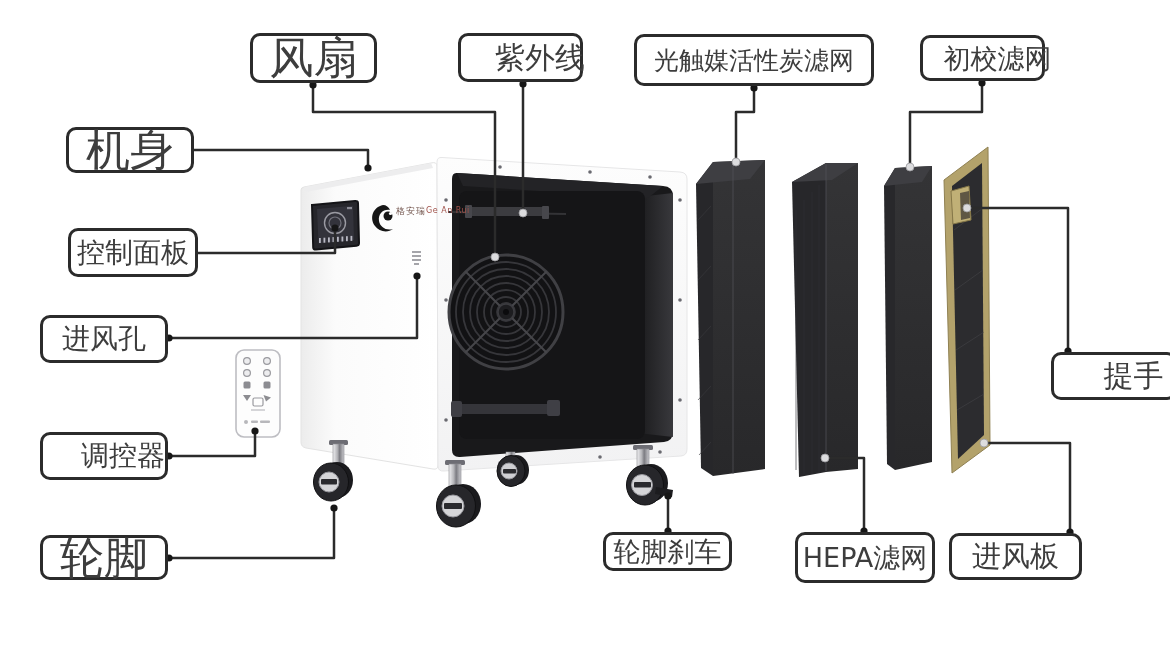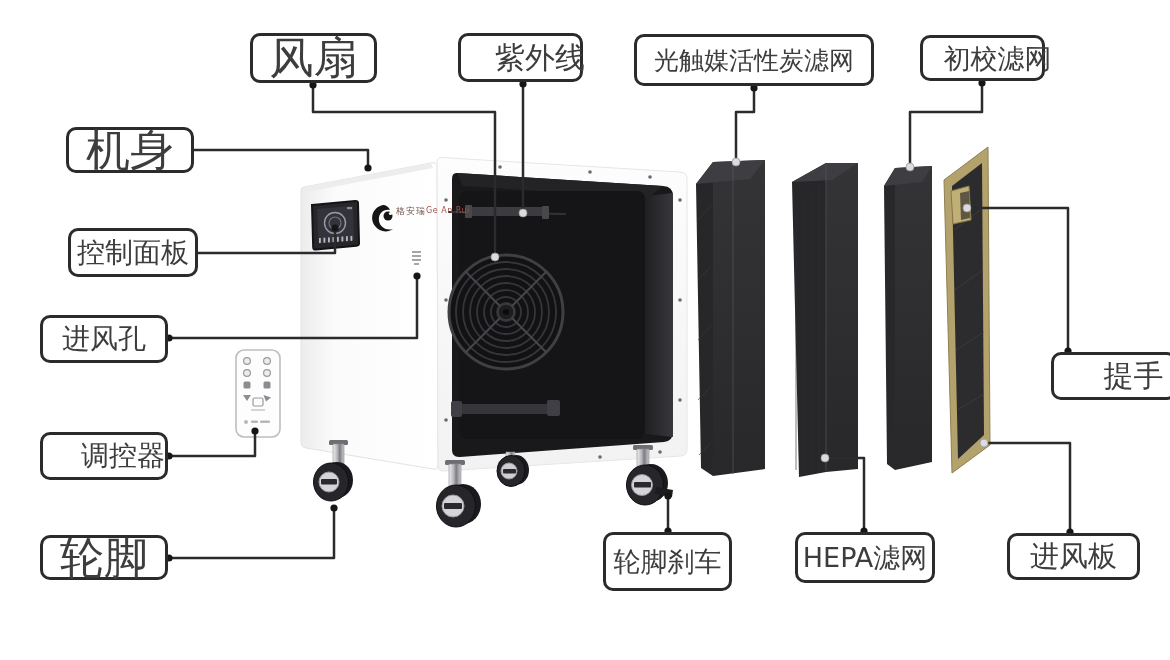--- a/index.html
+++ b/index.html
@@ -318,30 +318,30 @@
 </div>
 <div class="label fs28" style="left:40px;top:315px;width:128px;height:48px;">
   <span>进风孔</span>
 </div>
 <div class="label fs28" style="left:40px;top:432px;width:128px;height:48px;justify-content:flex-end;">
   <span>调控器</span>
 </div>
 <div class="label fs32" style="left:40px;top:535px;width:128px;height:45px;align-items:center;">
   <span>轮脚</span>
 </div>
-<div class="label fs27" style="left:603px;top:532px;width:129px;height:59px;">
+<div class="label fs27" style="left:603px;top:532px;width:129px;height:39px;">
   <span>轮脚刹车</span>
 </div>
 <div class="label fs27" style="left:795px;top:532px;width:140px;height:51px;">
   <span>HEPA滤网</span>
 </div>
 <div class="label fs30" style="left:1007px;top:352px;width:126px;height:48px;margin-left:44px;">
   <span>提手</span>
 </div>
-<div class="label fs29" style="left:1007px;top:533px;width:133px;height:47px;">
+<div class="label fs29" style="left:949px;top:533px;width:133px;height:47px;">
   <span>进风板</span>
 </div>
 
 <div class="logo-text">
   <span class="logo-cn">格安瑞</span>
   <span class="logo-en">Ge An Rui</span>
 </div>
 
 </div>
 

